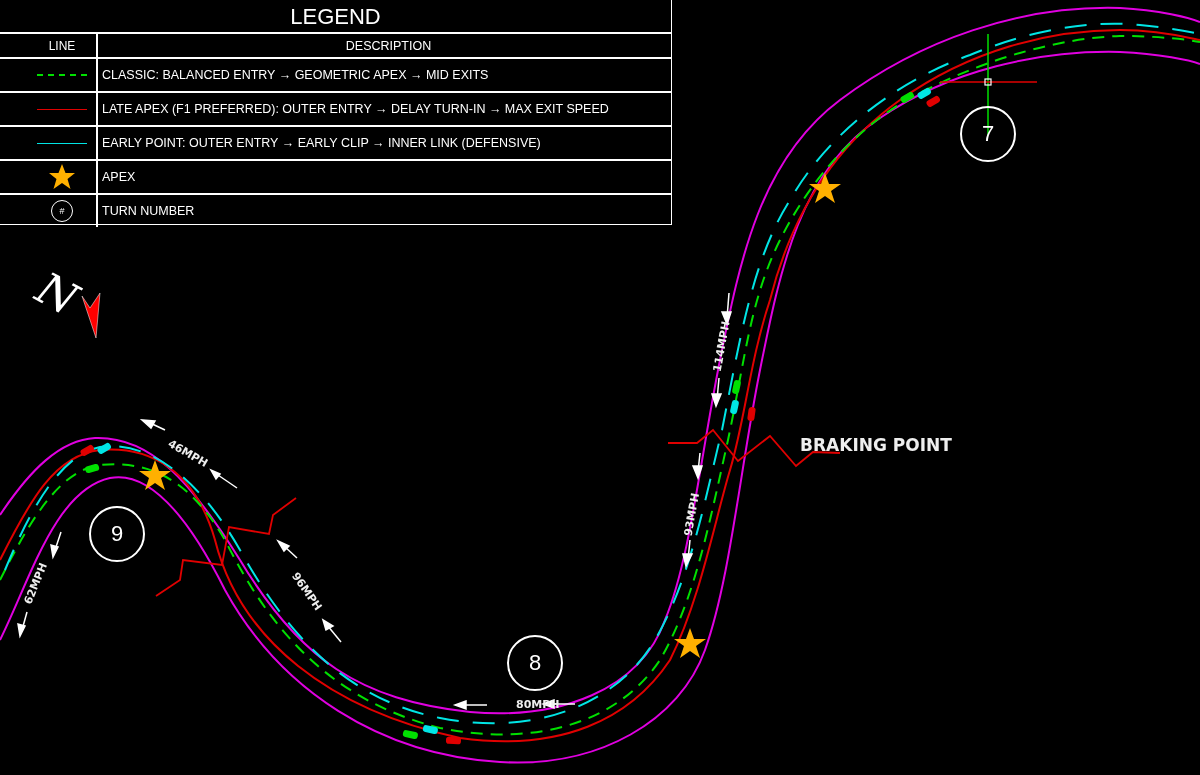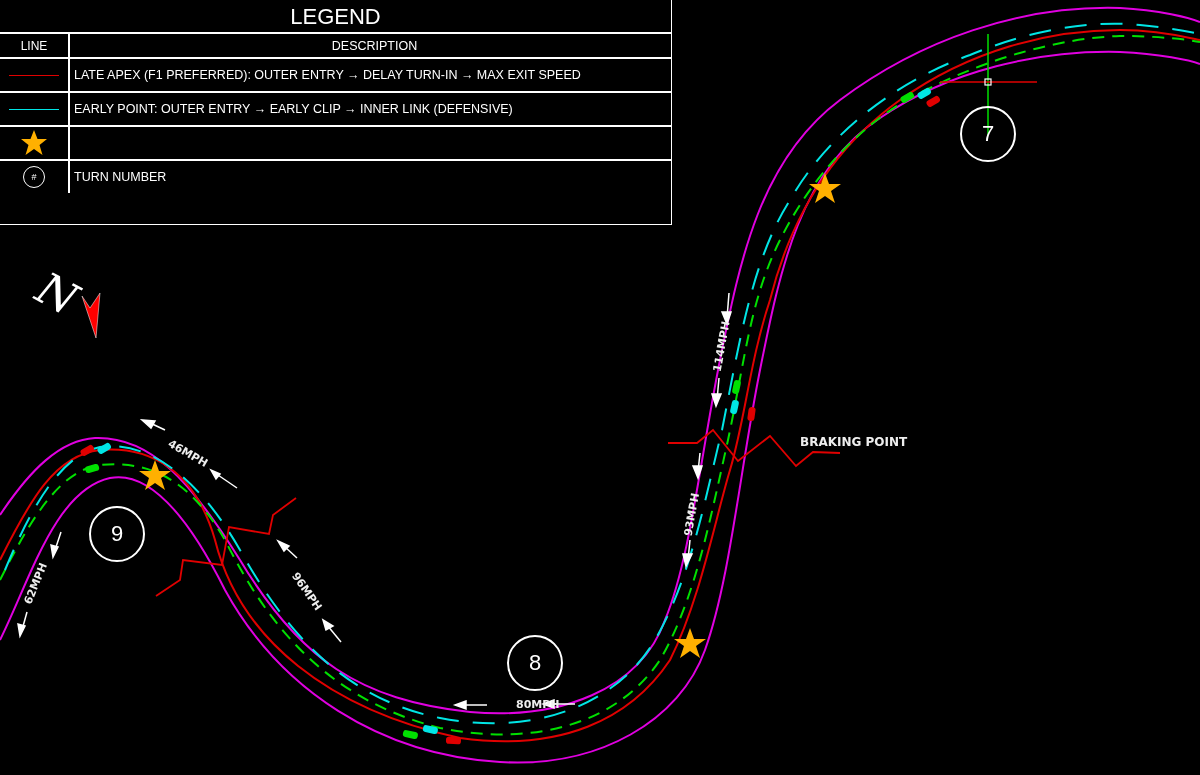--- a/index.html
+++ b/index.html
@@ -1,36 +1,36 @@
 <!DOCTYPE html>
 <html><head>
 <meta charset="utf-8">
 <style>
   html,body{margin:0;padding:0;background:#000;}
   body{width:1200px;height:775px;position:relative;overflow:hidden;font-family:"Liberation Sans",sans-serif;color:#fff;}
   #legend{position:absolute;left:0;top:0;width:672px;height:225px;border:1px solid #fff;border-left:none;border-top:none;box-sizing:border-box;background:#000;}
   .lg-title{height:32px;line-height:34px;text-align:center;font-size:22px;border-bottom:2px solid #fff;}
   .lg-row{display:flex;border-bottom:2px solid #fff;box-sizing:border-box;}
   .lg-row:last-child{border-bottom:none;}
-  .lg-sym{width:68px;border-right:2px solid #fff;display:flex;align-items:center;justify-content:center;font-size:12px;}
+  .lg-sym{width:68px;border-right:2px solid #fff;display:flex;align-items:center;justify-content:center;font-size:12px;margin-left:28px;}
   .lg-desc{flex:1;padding-left:4px;display:flex;align-items:center;font-size:12.5px;}
   .lg-head .lg-desc{justify-content:center;padding-left:8px;}
   .lg-head{height:25px;}
   .lg-line{height:34px;}
   .lg-icon{height:34px;}
   .lg-last{height:32px;}
   .line-green{width:50px;border-top:2px dashed #00e000;}
   .line-red{width:50px;border-top:1.5px solid #e00000;}
   .line-cyan{width:50px;border-top:1.5px solid #00e5e5;}
   .turn-mini{width:20px;height:20px;border:1.5px solid #fff;border-radius:50%;display:flex;align-items:center;justify-content:center;font-size:9px;}
   svg#track{position:absolute;left:0;top:0;}
   .north{position:absolute;left:38px;top:268px;font-family:"DejaVu Serif",serif;font-size:44px;font-style:italic;color:#fff;transform:rotate(28deg);}
   .turn{position:absolute;width:56px;height:56px;border:2px solid #fff;border-radius:50%;display:flex;align-items:center;justify-content:center;font-size:22px;box-sizing:border-box;}
   .spd{position:absolute;font-family:"DejaVu Sans",sans-serif;font-weight:bold;font-size:11px;color:#eee;white-space:nowrap;}
-  .brk{position:absolute;left:800px;top:435px;font-family:"DejaVu Sans",sans-serif;font-weight:bold;font-size:12px;color:#eee;}
+  .brk{position:absolute;left:800px;top:435px;font-family:"DejaVu Sans",sans-serif;font-weight:bold;font-size:17px;color:#eee;}
 </style>
 </head>
 <body>
 
 <svg id="track" width="1200" height="775" viewBox="0 0 1200 775">
 
   <path fill="none" stroke="#e000e0" stroke-width="2" d="M0,515 C30,470 60,440 95,438 C150,436 190,480 240,560 C300,660 360,700 470,712 C560,720 640,690 665,620 C690,560 700,460 720,360 C740,260 760,160 840,100 C920,40 1020,5 1120,8 C1160,10 1190,18 1200,22"></path>
   <path fill="none" stroke="#e000e0" stroke-width="2" d="M0,640 C30,580 55,490 110,478 C150,470 190,520 225,590 C280,690 380,755 500,762 C600,768 680,720 705,650 C730,580 740,470 760,370 C780,270 800,170 880,118 C950,70 1040,50 1120,52 C1160,54 1190,60 1200,64"></path>
 
   <path fill="none" stroke="#e00000" stroke-width="2" d="M0,560 C30,500 55,455 100,450 C150,446 195,470 215,540 C240,640 330,710 460,738 C560,752 630,720 670,660 C700,600 715,520 730,470 C745,420 750,360 770,300 C790,220 830,150 900,100 C970,50 1050,30 1120,30 C1160,30 1190,38 1200,40"></path>
@@ -100,36 +100,43 @@
 </svg>
 
 <div id="legend">
   <div class="lg-title">LEGEND</div>
   <div class="lg-row lg-head">
     <div class="lg-sym">LINE</div>
     <div class="lg-desc">DESCRIPTION</div>
   </div>
   <div class="lg-row lg-line">
     <div class="lg-sym">
+        <div class="line-green"></div>
+      </div>
+    <div class="lg-desc">CLASSIC: BALANCED ENTRY → GEOMETRIC APEX → MID EXITS</div>
+  </div>
+  <div class="lg-row lg-line">
+    <div class="lg-sym">
         <div class="line-red"></div>
       </div>
     <div class="lg-desc">LATE APEX (F1 PREFERRED): OUTER ENTRY → DELAY TURN-IN → MAX EXIT SPEED</div>
   </div>
   <div class="lg-row lg-line">
     <div class="lg-sym">
         <div class="line-cyan"></div>
       </div>
     <div class="lg-desc">EARLY POINT: OUTER ENTRY → EARLY CLIP → INNER LINK (DEFENSIVE)</div>
   </div>
   <div class="lg-row lg-icon">
     <div class="lg-sym">
       <svg width="28" height="28" viewBox="0 0 28 28">
           <polygon fill="#ffb000" points="14,1 17.5,10 27,10 19.5,16 22.5,26 14,20 5.5,26 8.5,16 1,10 10.5,10"></polygon>
         </svg>
     </div>
+    <div class="lg-desc">APEX</div>
   </div>
   <div class="lg-row lg-last">
     <div class="lg-sym">
         <div class="turn-mini">#</div>
       </div>
     <div class="lg-desc">TURN NUMBER</div>
   </div>
 </div>
 
 <div class="north">N</div>

